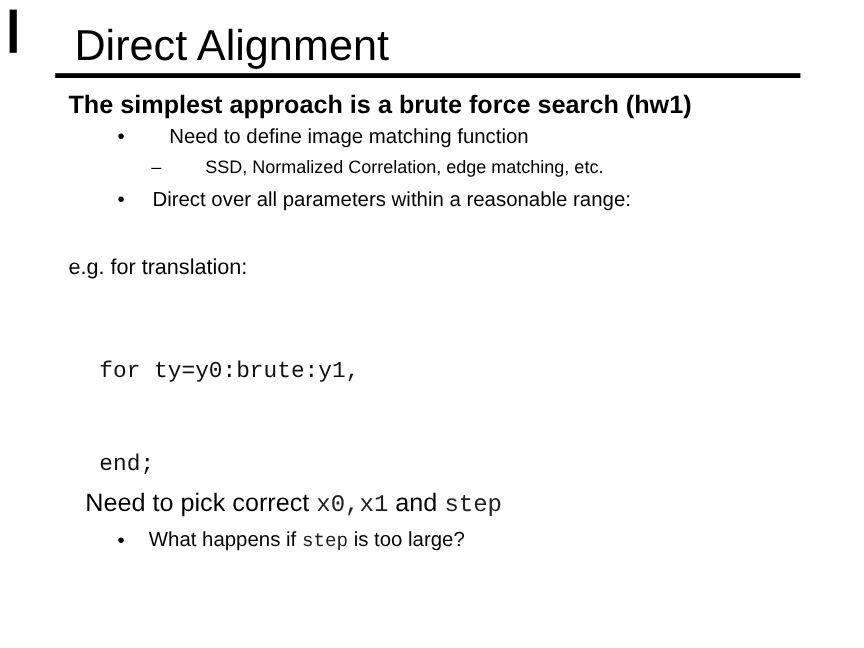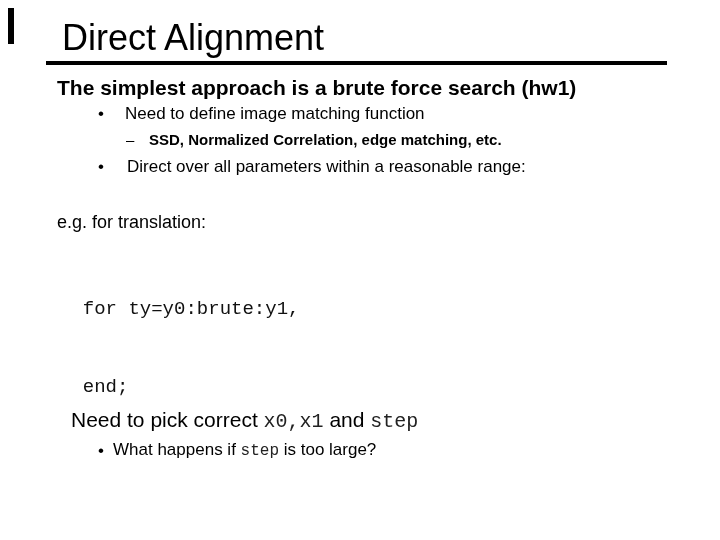--- a/index.html
+++ b/index.html
@@ -23,23 +23,23 @@
     position:absolute;left:46px;top:61px;width:621px;height:4px;background:#000;
   }
   .intro{
     position:absolute;left:57px;top:76px;
     font-size:21px;white-space:nowrap;font-weight:bold;
   }
   .bullet-row{position:absolute;white-space:nowrap;font-size:17px;}
   .bullet-row .marker{position:absolute;left:0;top:0;}
   .bullet-row .btext{position:absolute;top:0;}
   .row-b1{left:98px;top:104px;}
-  .row-b1 .btext{left:27px;}
+  .row-b1 .btext{left:43px;}
   .row-sub{left:126px;top:131px;font-size:15px;}
-  .row-sub .btext{left:23px;font-weight:bold;}
+  .row-sub .btext{left:45px;}
   .row-b2{left:98px;top:157px;}
   .row-b2 .btext{left:29px;}
   .example-label{
     position:absolute;left:57px;top:212px;
     font-size:18px;white-space:nowrap;
   }
   .code-block{
     position:absolute;left:60px;top:244px;
     font-family:"Liberation Mono","DejaVu Sans Mono",monospace;
     font-size:19px;line-height:26px;
@@ -48,21 +48,21 @@
   .conclusion{
     position:absolute;left:60px;top:408px;
     font-size:21px;white-space:nowrap;margin-left:11px;
   }
   .mono-inline{
     font-family:"Liberation Mono","DejaVu Sans Mono",monospace;
     font-size:20px;color:#222;
   }
   .question-row{position:absolute;left:98px;top:440px;font-size:17px;white-space:nowrap;}
   .question-row .marker{position:absolute;left:0;top:1px;}
-  .question-row .qtext{position:absolute;left:15px;top:0;}
+  .question-row .qtext{position:absolute;left:26px;top:0;}
   .question-row .mono-inline{font-size:16px;}
 </style>
 </head>
 <body>
 
 <div class="slide">
 
   <div class="corner-mark"></div>
 
   <div class="title">Direct Alignment</div>

